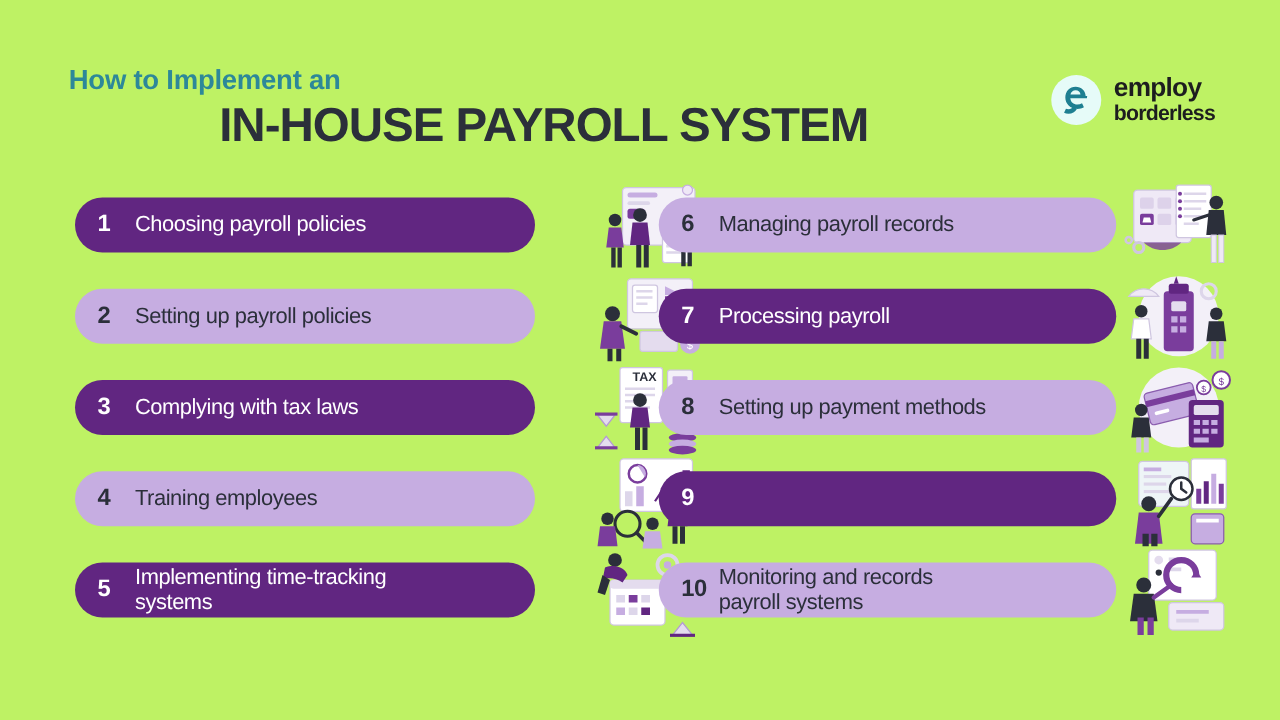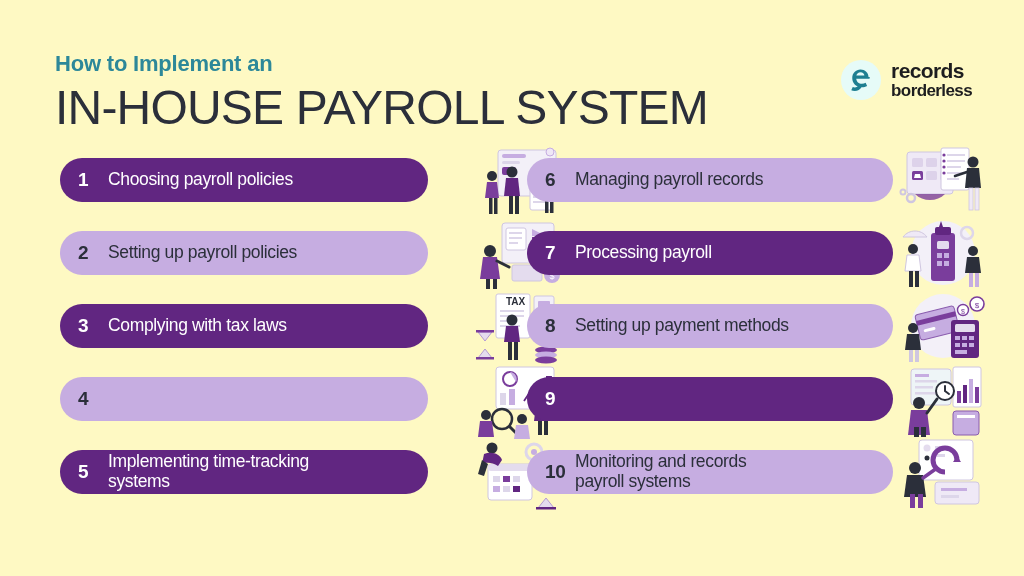--- a/index.html
+++ b/index.html
@@ -11,46 +11,47 @@
     width: 1024px;
     height: 576px;
     overflow: hidden;
     font-family: "Liberation Sans", sans-serif;
     position: relative;
   }
 
   .canvas {
     position: absolute;
     inset: 0;
-    background: #fef9c3;
+    background: #bef264;
   }
 
   
   .header {
     position: absolute;
     left: 55px;
     top: 52px;
     width: 760px;
   }
   .eyebrow {
     color: #2d8899;
     font-size: 22px;
     font-weight: 600;
     letter-spacing: -0.2px;
     line-height: 1.1;
     white-space: nowrap;
   }
   .maintitle {
     color: #2b2f3a;
-    font-size: 48px;
-    font-weight: 400;
+    font-size: 38px;
+    font-weight: 700;
     letter-spacing: -0.8px;
     line-height: 1.15;
     margin-top: 4px;
     white-space: nowrap;
+    text-align: center;
   }
 
   
   .logo {
     position: absolute;
     right: 52px;
     top: 60px;
     display: flex;
     align-items: center;
     gap: 10px;
@@ -153,21 +154,21 @@
   </div>
 
   <div class="logo">
     <div class="logo-mark">
       <svg viewBox="0 0 32 32" aria-hidden="true">
         <path d="M22 13.5c0-3.4-2.8-6-6.4-6C11.8 7.5 9 10.4 9 14.3c0 4.3 3.2 7.4 7.7 7.4 1.6 0 3-.3 4.2-1l-1.2-2.6c-.9.5-1.9.8-3 .8-2.5 0-4.3-1.6-4.5-4h10.6c.1-.5.2-1 .2-1.4zm-9.7-1.1c.3-1.6 1.6-2.7 3.3-2.7 1.8 0 3 1.1 3.1 2.7h-6.4z" fill="#1e7f91"></path>
         <path d="M16.4 21.7c-1.1 1.9-3 3.1-5.4 3.1-1.1 0-2-.2-2.8-.6l1.2-2.6c.5.2 1 .3 1.6.3 1.4 0 2.5-.7 3.1-1.9l2.3 1.7z" fill="#1e7f91"></path>
       </svg>
     </div>
     <div class="logo-words">
-      <span class="logo-line1">records</span>
+      <span class="logo-line1">employ</span>
       <span class="logo-line2">borderless</span>
     </div>
   </div>
 
   <div class="col col-left">
 
     <div class="step">
       <div class="bar dark">
         <span class="num">1</span>
         <span class="label">Choosing payroll policies</span>
@@ -268,20 +269,21 @@
             <rect x="36" y="50" width="4" height="18" fill="#2b2f3a"></rect>
             <rect x="42" y="50" width="4" height="18" fill="#2b2f3a"></rect>
           </g>
         </svg>
       </div>
     </div>
 
     <div class="step">
       <div class="bar light">
         <span class="num">4</span>
+        <span class="label">Training employees</span>
       </div>
       <div class="illo">
         <svg viewBox="0 0 92 74">
           <rect x="24" y="2" width="58" height="42" rx="3" fill="#fff" stroke="#cfc6e0"></rect>
           <circle cx="38" cy="14" r="7" fill="none" stroke="#7a3d9c" stroke-width="2"></circle>
           <path d="M38 7a7 7 0 0 1 6 10z" fill="#c6ade1"></path>
           <polyline points="52,36 60,24 68,30 78,12" fill="none" stroke="#612681" stroke-width="1.8"></polyline>
           <path d="M74 12h5v5" fill="none" stroke="#612681" stroke-width="1.8"></path>
           <rect x="28" y="28" width="6" height="12" fill="#ddd6ea"></rect>
           <rect x="37" y="24" width="6" height="16" fill="#c6ade1"></rect>

